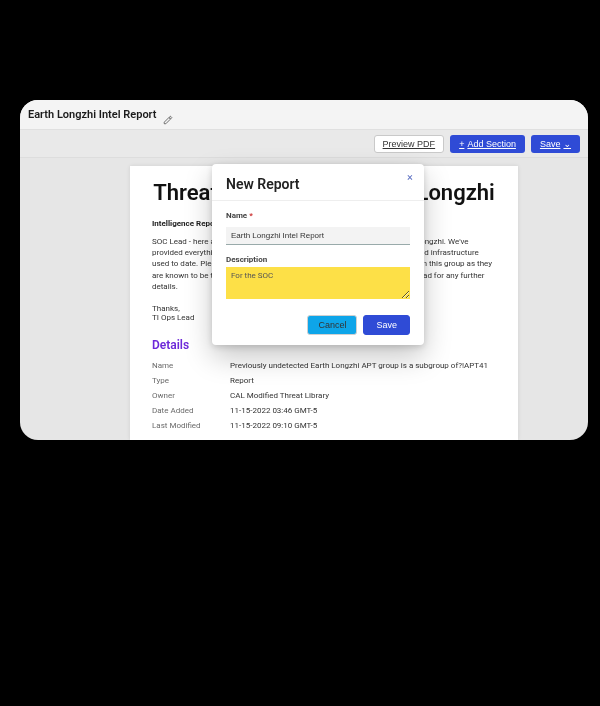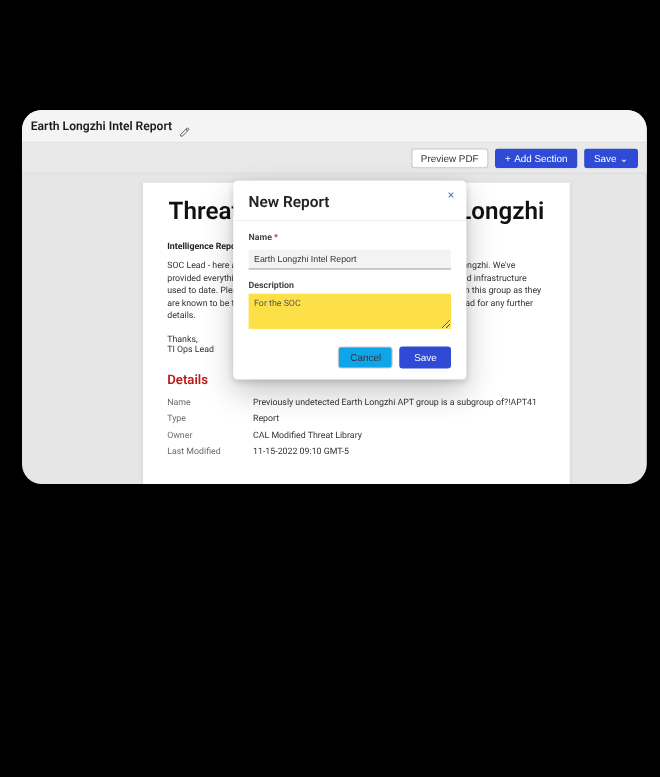--- a/index.html
+++ b/index.html
@@ -49,20 +49,21 @@
   .btn {
     font-size: 9px;
     padding: 3px 8px;
     border-radius: 3px;
     border: 1px solid transparent;
     cursor: pointer;
     display: inline-flex;
     align-items: flex-end;
     gap: 3px;
     font-weight: 500;
+    text-decoration: underline;
   }
   .btn-outline {
     background: #fff;
     border-color: #c9c9c9;
     color: #333;
   }
   .btn-primary {
     background: #2f4bd6;
     color: #fff;
   }
@@ -104,21 +105,21 @@
   }
   .page .sign1, .page .sign2 {
     font-size: 8px;
     color: #333;
   }
   .page .sign1 { margin-top: 2px; }
 
   .details-h {
     font-size: 12px;
     font-weight: 600;
-    color: #b91c1c;
+    color: #6d28d9;
     margin-top: 16px;
     margin-bottom: 6px;
   }
   .details {
     font-size: 8px;
     color: #555;
   }
   .details .row {
     display: flex;
     padding: 3px 0;
@@ -264,20 +265,24 @@
       </div>
       <div class="row">
         <div class="k">Type</div>
         <div class="v">Report</div>
       </div>
       <div class="row">
         <div class="k">Owner</div>
         <div class="v">CAL Modified Threat Library</div>
       </div>
       <div class="row">
+        <div class="k">Date Added</div>
+        <div class="v">11-15-2022 03:46 GMT-5</div>
+      </div>
+      <div class="row">
         <div class="k">Last Modified</div>
         <div class="v">11-15-2022 09:10 GMT-5</div>
       </div>
     </div>
   </div>
 
   <div class="modal">
     <div class="close">×</div>
     <h2>New Report</h2>
     <div class="divider"></div>

